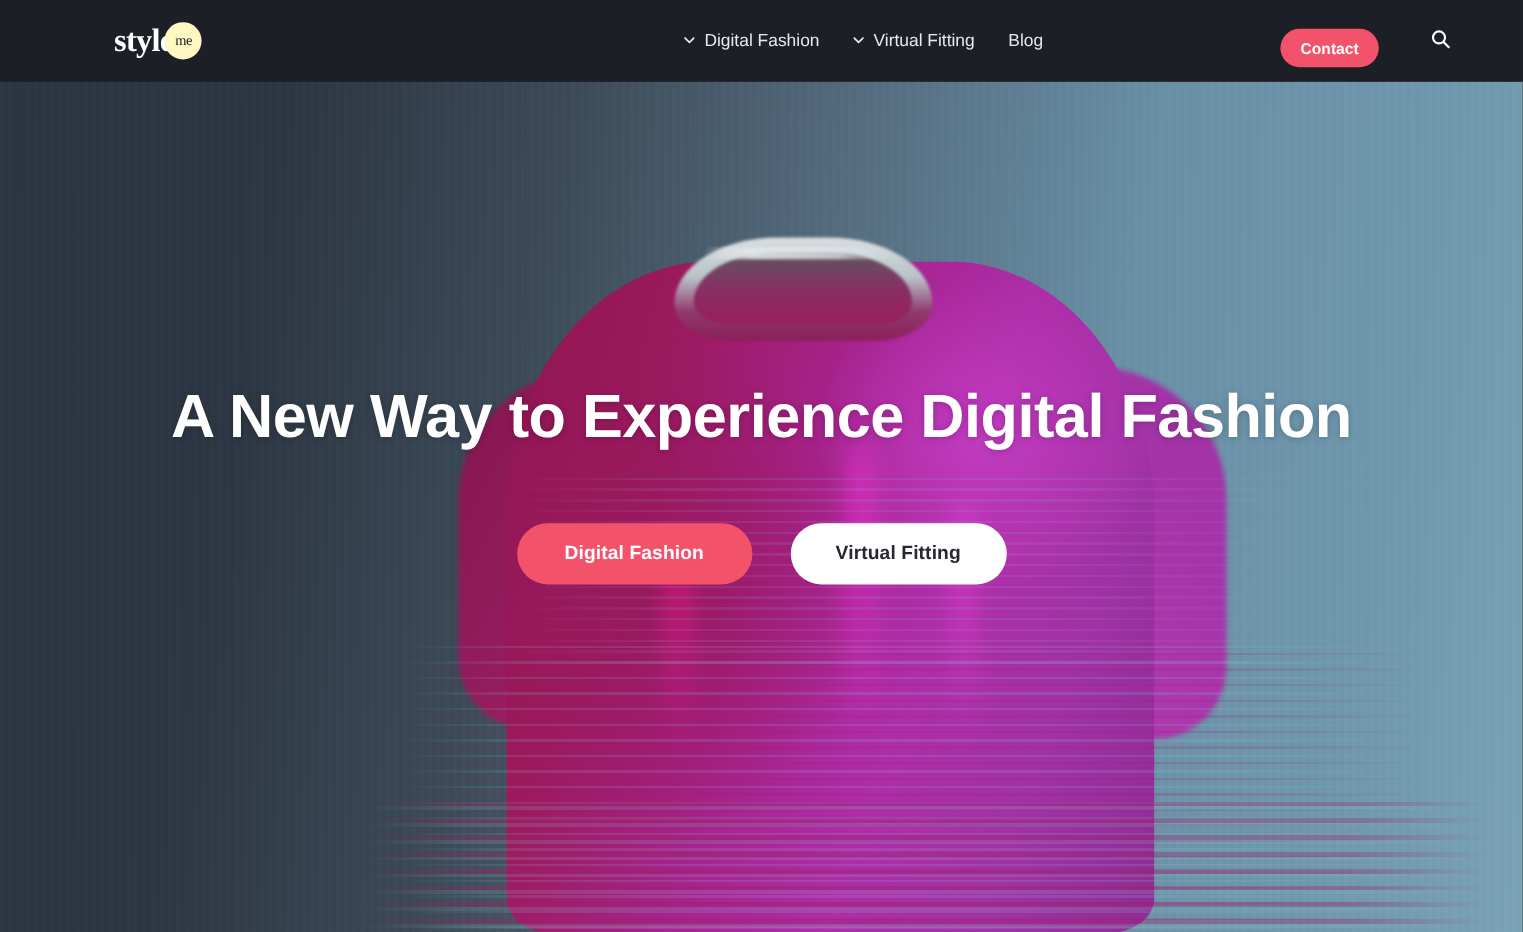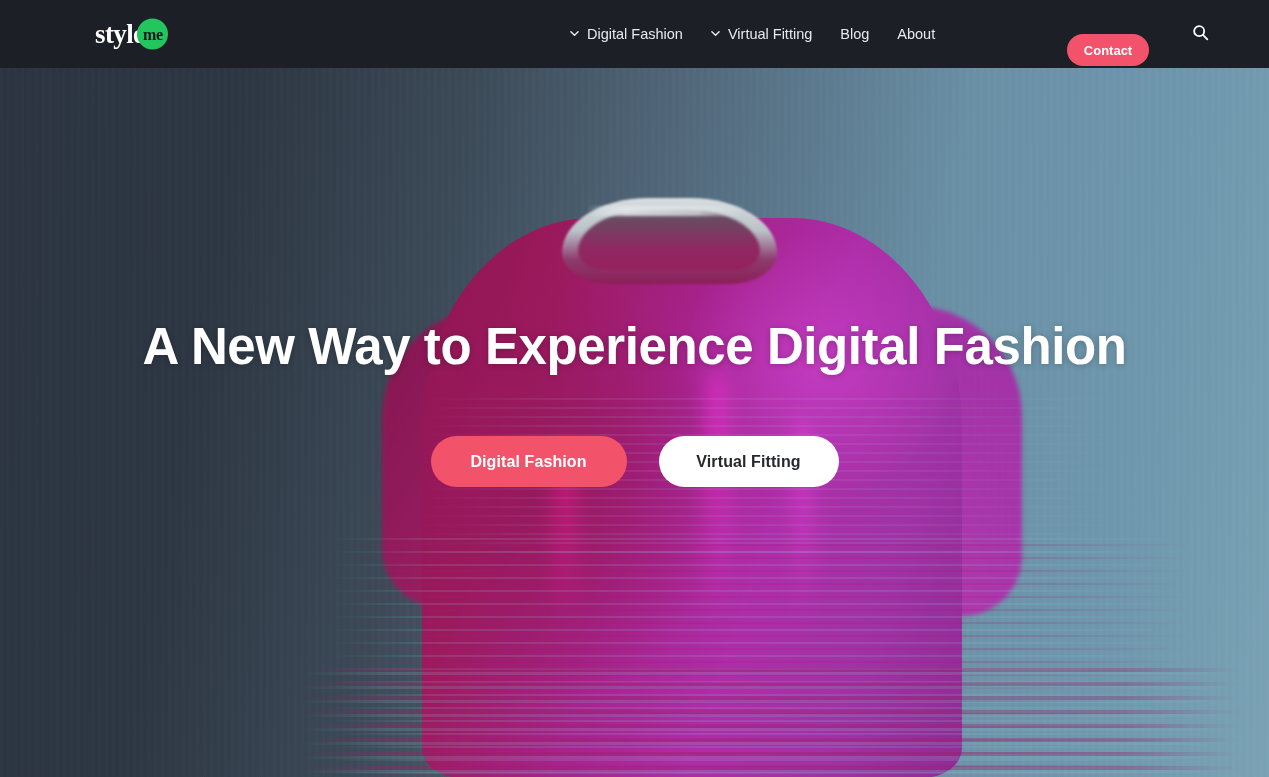--- a/index.html
+++ b/index.html
@@ -24,22 +24,22 @@
     display:flex; align-items:center;
     font-family:"Liberation Serif", serif;
     cursor:pointer;
   }
   .logo-style{
     font-size:27px; font-weight:bold; color:#ffffff;
     letter-spacing:-0.6px; line-height:1;
   }
   .logo-badge{
     width:31px; height:31px; border-radius:50%;
-    background:#22c55e; color:#16181d;
-    font-size:16px; font-weight:bold;
+    background:#fef9c3; color:#16181d;
+    font-size:12px; font-weight:normal;
     display:flex; align-items:center; justify-content:center;
     margin-left:-7px; letter-spacing:-0.3px;
   }
 
   .main-nav{
     position:absolute; left:556px; top:0;
     height:68px; display:flex; align-items:center; gap:0;
   }
   .nav-item{
     display:flex; align-items:center;
@@ -47,21 +47,21 @@
     padding:0 14px; height:68px;
     cursor:pointer; white-space:nowrap;
   }
   .chev{
     display:inline-block; width:9px; height:9px;
     margin-right:8px; position:relative; top:-1px;
   }
   .chev svg{ display:block; }
 
   .contact-btn{
-    position:absolute; left:1067px; top:34px;
+    position:absolute; left:1067px; top:24px;
     width:82px; height:32px; border-radius:16px;
     background:#f2536b; border:none;
     color:#ffffff; font-size:13px; font-weight:bold;
     font-family:"Liberation Sans", sans-serif;
     cursor:pointer;
     display:flex; align-items:center; justify-content:center;
   }
   .search-btn{
     position:absolute; left:1188px; top:22px;
     width:24px; height:24px;
@@ -241,23 +241,20 @@
           </svg>
       </span>
       <span>Virtual Fitting</span>
     </div>
 
 
     <div class="nav-item">
       <span>Blog</span>
     </div>
 
-    <div class="nav-item">
-      <span>About</span>
-    </div>
 
   </nav>
 
   <button class="contact-btn">Contact</button>
 
   <button class="search-btn">
     <span>
       <svg width="17" height="17" viewBox="0 0 18 18">
         <circle cx="7.6" cy="7.6" r="5.3" fill="none" stroke="#ffffff" stroke-width="1.9"></circle>
         <line x1="11.6" y1="11.6" x2="16.2" y2="16.2" stroke="#ffffff" stroke-width="1.9" stroke-linecap="round"></line>

